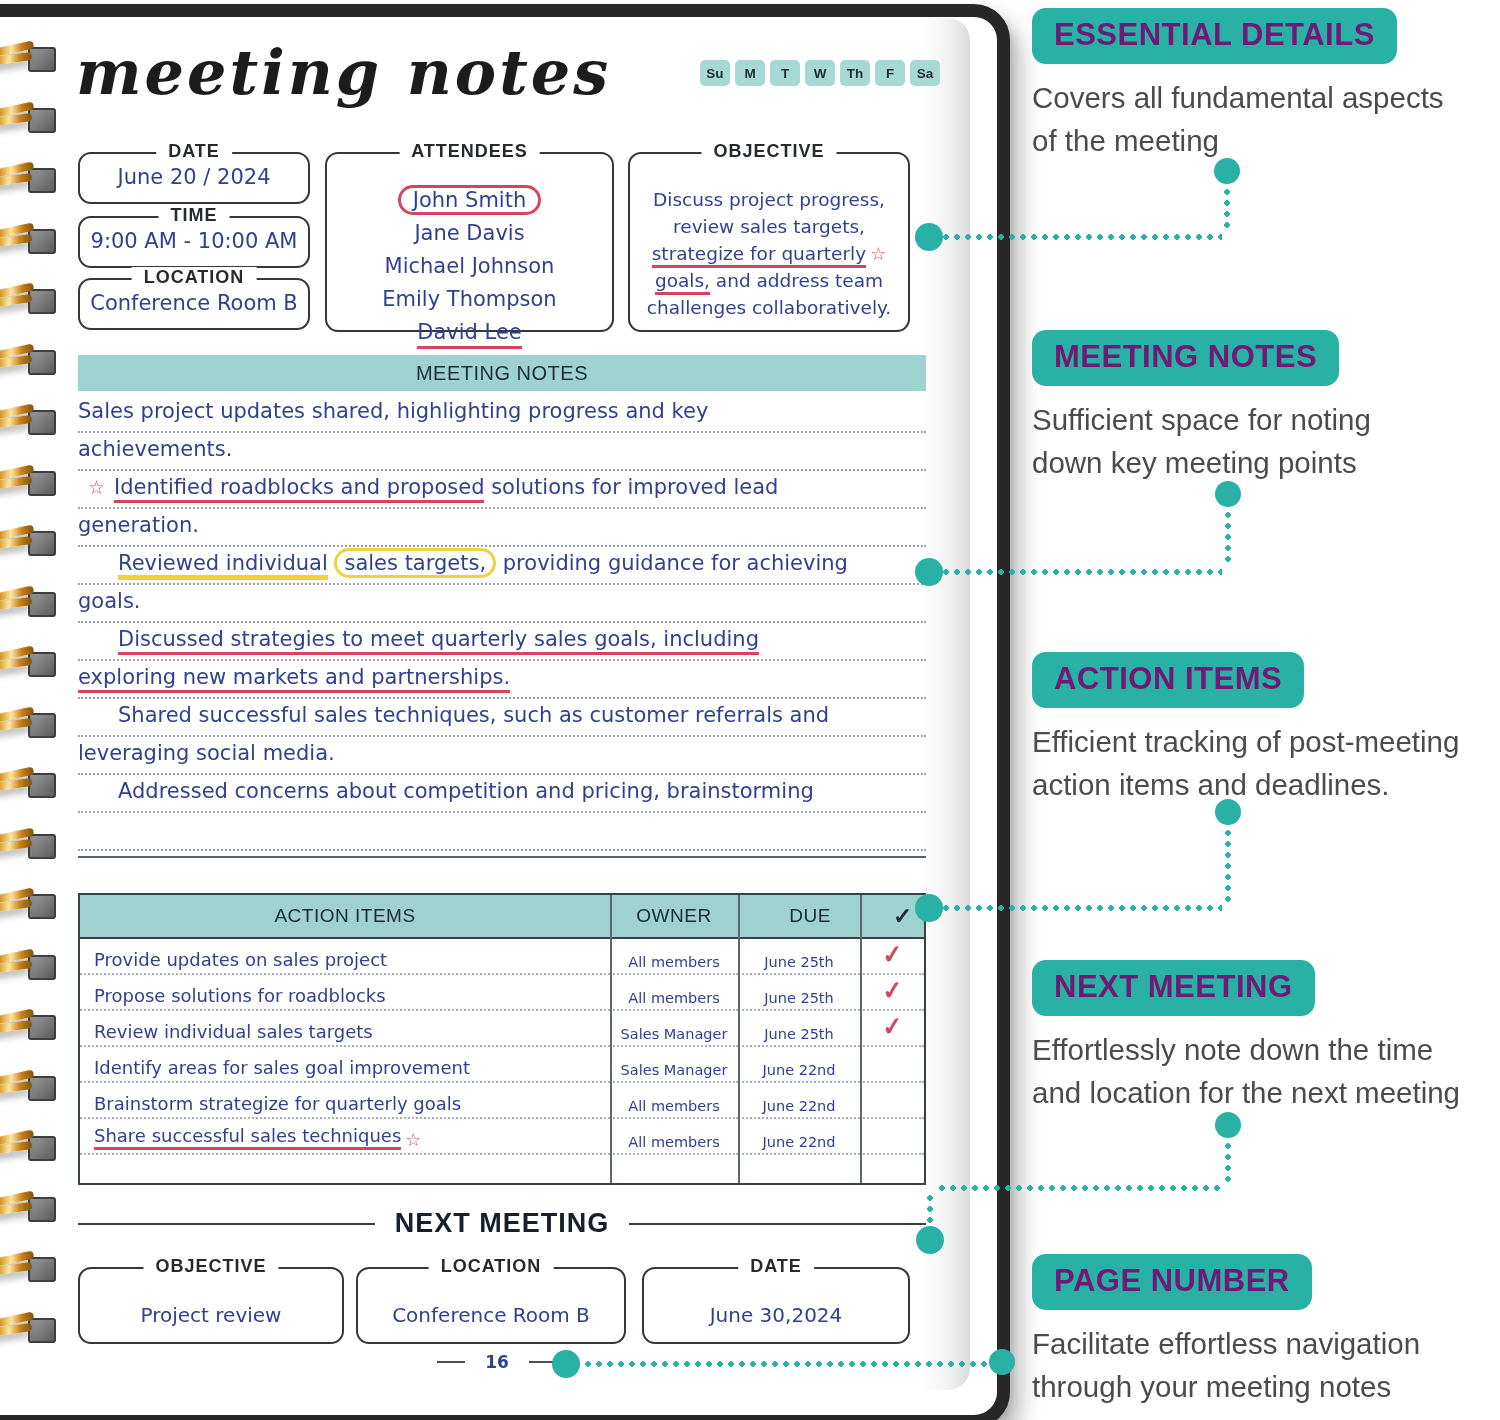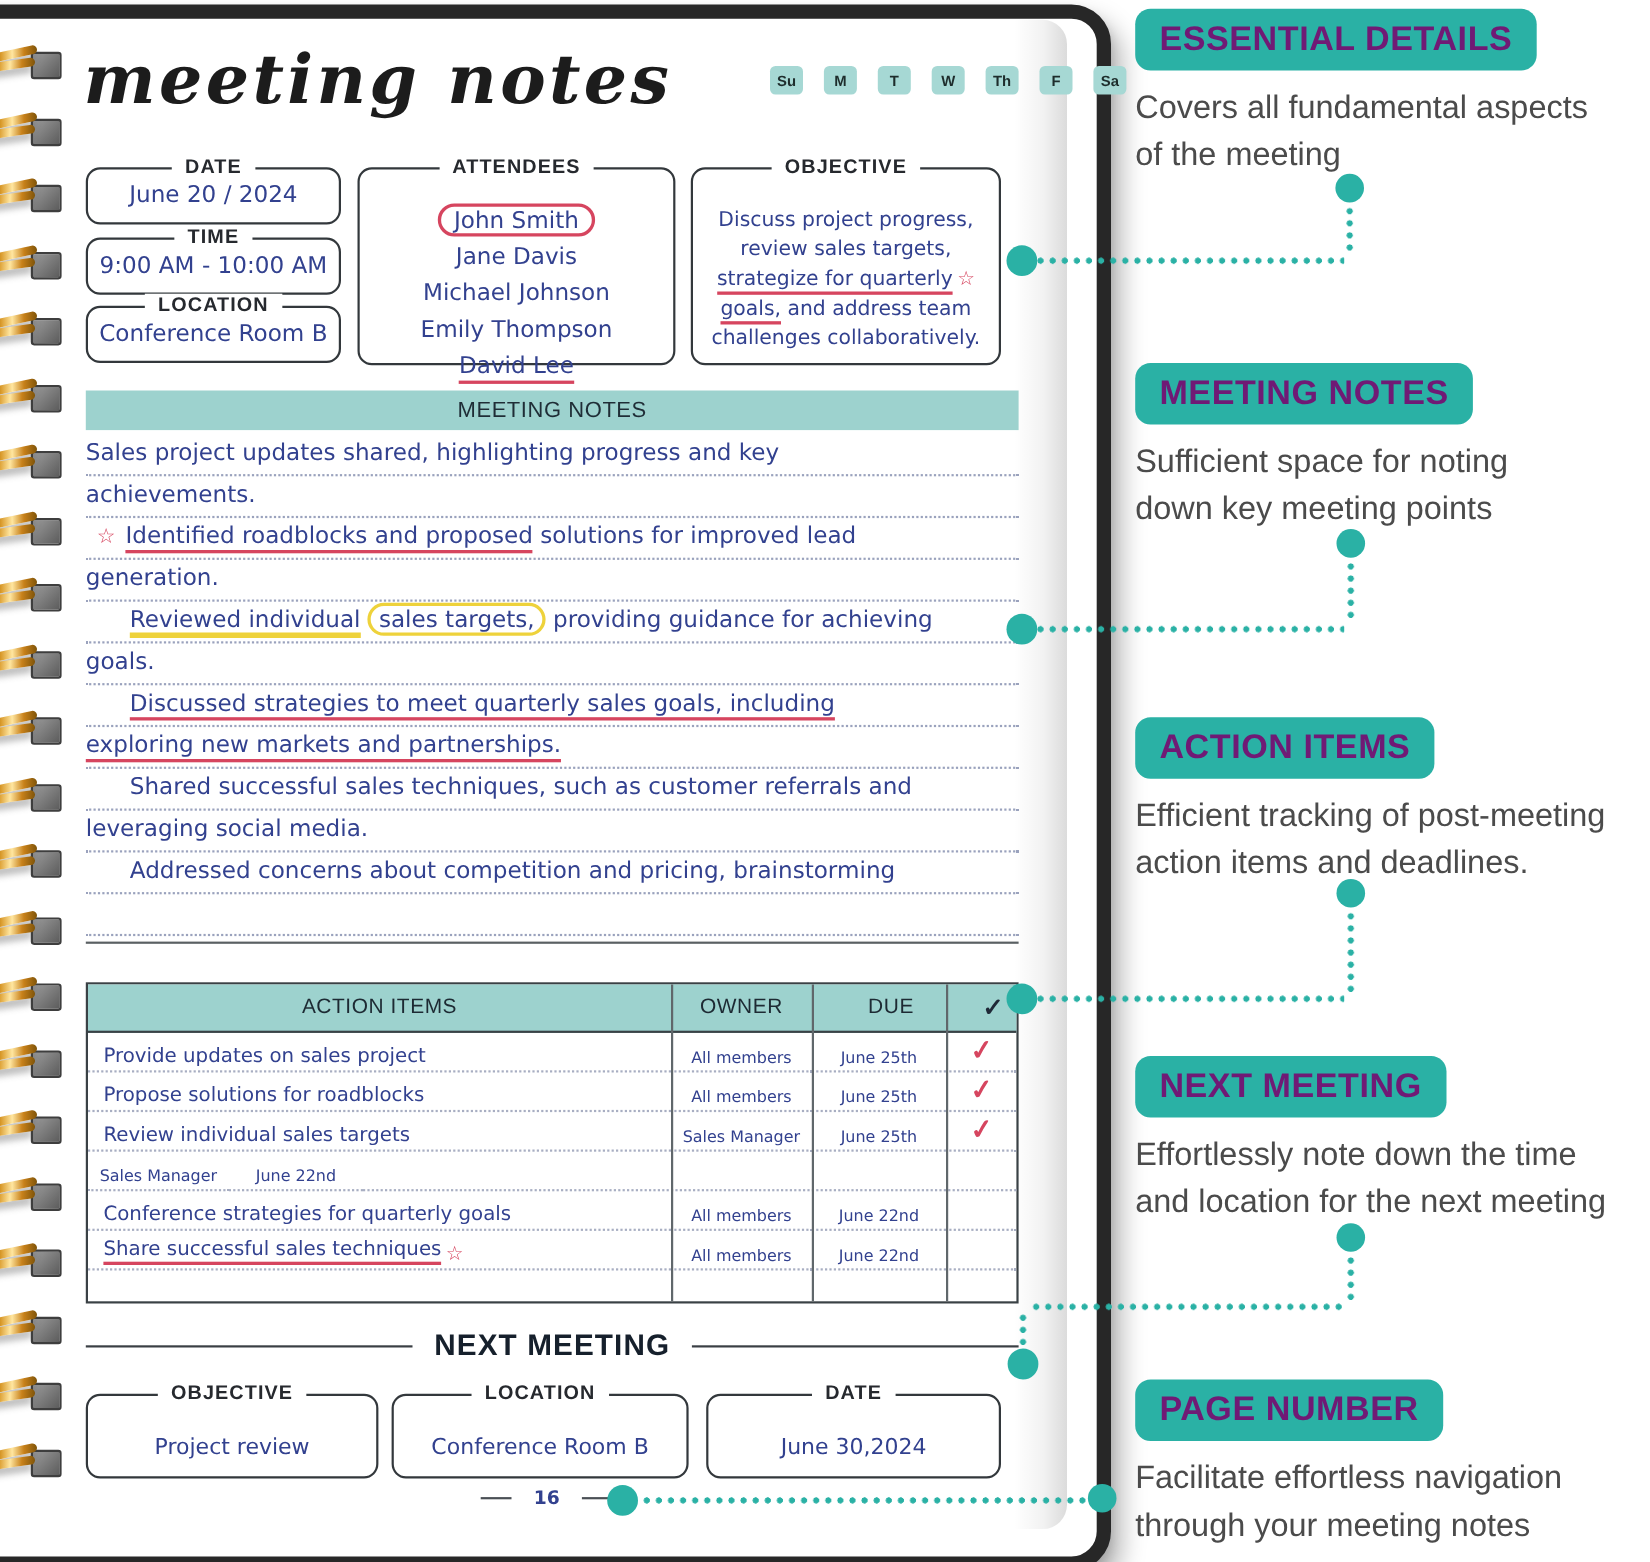--- a/index.html
+++ b/index.html
@@ -17,21 +17,21 @@
         background:linear-gradient(135deg,#9a9a9a,#5c5c5c);border:2px solid #3e3e3e;}
   .coil .wire{position:absolute;left:-10px;top:1px;width:44px;height:8px;border-radius:4px;
         background:linear-gradient(100deg,#6e4506,#d99a2b 25%,#ffe6a0 48%,#c8811a 72%,#7c5208);
         transform:rotate(-12deg);box-shadow:-3px 6px 6px rgba(70,70,70,.35);}
   .coil .wire2{top:11px;left:-12px;transform:rotate(-8deg);}
   
   .hw{font-family:"DejaVu Sans","Liberation Sans",sans-serif;color:#32418f;}
   .script-title{position:absolute;left:76px;top:36px;font-family:"DejaVu Serif","Liberation Serif",serif;
         font-style:italic;font-weight:700;font-size:62px;letter-spacing:3px;color:#1c1c1c;}
   
-  #weekdays{position:absolute;left:700px;top:60px;display:flex;gap:19px;}
+  #weekdays{position:absolute;left:700px;top:60px;display:flex;gap:5px;}
   .wd{display:inline-flex;align-items:center;justify-content:center;min-width:24px;height:26px;
       padding:0 3px;background:#a6d8d4;border-radius:5px;font-size:13.5px;font-weight:700;color:#1e2d2c;}
   
   .fbox{position:absolute;border:2px solid #33383c;border-radius:13px;background:#fff;}
   .flabel{position:absolute;top:-13px;left:50%;transform:translateX(-50%);background:#fff;
       padding:0 12px;font-size:18px;font-weight:700;letter-spacing:1px;color:#26292e;white-space:nowrap;}
   .fval{position:absolute;left:0;right:0;text-align:center;font-size:21px;}
   
   .u-red{border-bottom:3px solid #d6455f;padding-bottom:1px;}
   .u-red2{border-bottom:3.5px solid #d6455f;padding-bottom:2px;}
@@ -190,27 +190,30 @@
           <div class="tc item hw">
             <span>Review individual sales targets</span>
           </div>
           <div class="tc owner hw">Sales Manager</div>
           <div class="tc due hw">June 25th</div>
           <div class="tc check">
             <span class="checkmark">✓</span>
           </div>
         </div>
         <div class="trow">
+          <div class="tc item hw">
+            <span>Identify areas for sales goal improvement</span>
+          </div>
           <div class="tc owner hw">Sales Manager</div>
           <div class="tc due hw">June 22nd</div>
           <div class="tc check"></div>
         </div>
         <div class="trow">
           <div class="tc item hw">
-            <span>Conference strategies for quarterly goals</span>
+            <span>Brainstorm strategize for quarterly goals</span>
           </div>
           <div class="tc owner hw">All members</div>
           <div class="tc due hw">June 22nd</div>
           <div class="tc check"></div>
         </div>
         <div class="trow">
           <div class="tc item hw">
             <span class="u-red">Share successful sales techniques</span>
             <span class="star-red-sm"> ☆</span>
           </div>

